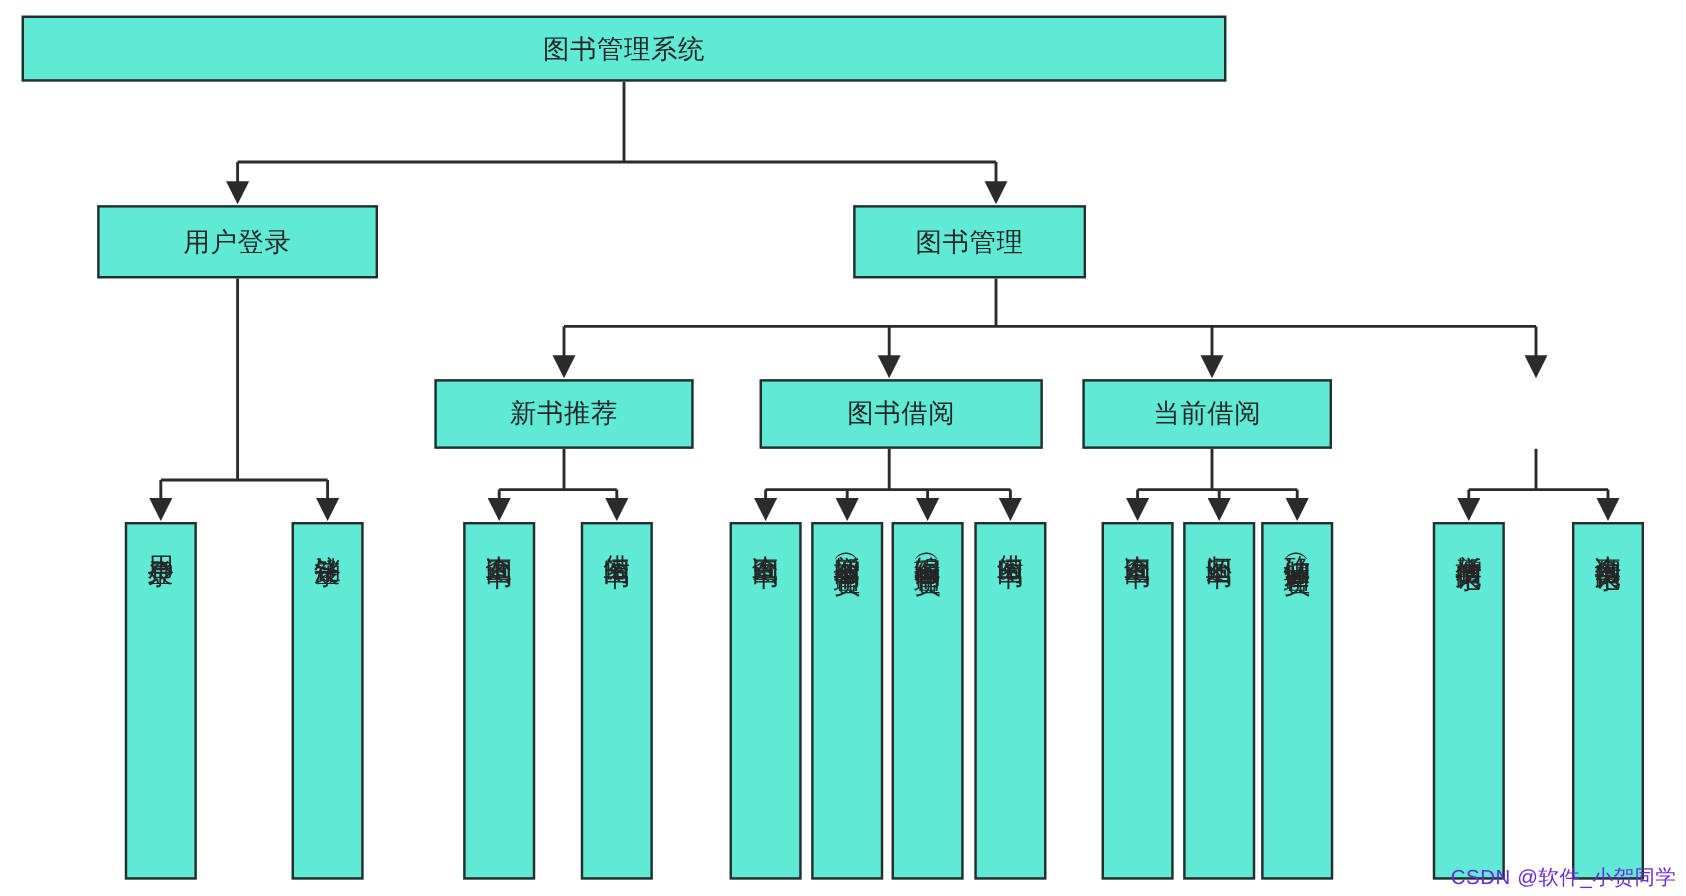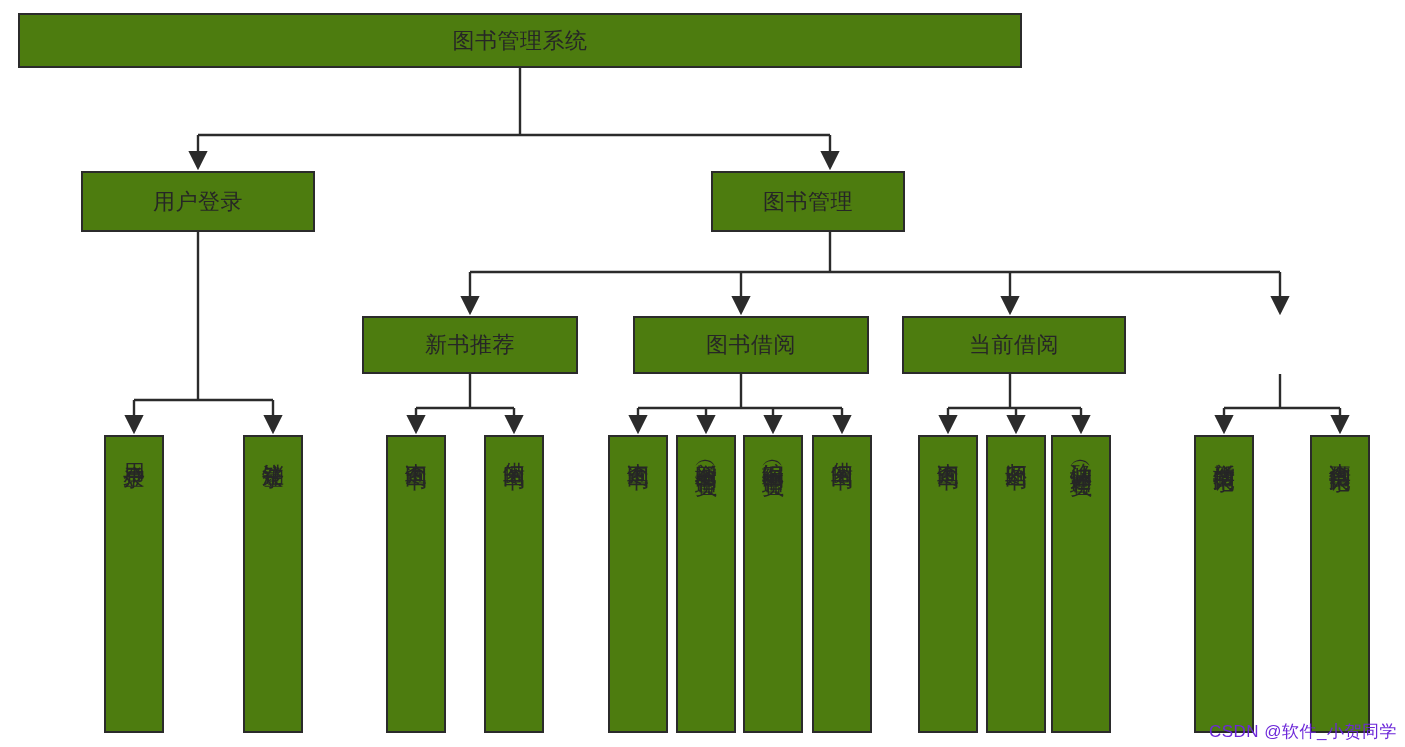--- a/index.html
+++ b/index.html
@@ -11,21 +11,21 @@
   #diagram-root{
     position:relative;
     width:1405px;
     height:747px;
     background:#ffffff;
     overflow:hidden;
   }
   .node{
     position:absolute;
     box-sizing:border-box;
-    background:#4d7c0f;
+    background:#5eead4;
     border:2px solid #2b2b2b;
     display:flex;
     align-items:center;
     justify-content:center;
     text-align:center;
   }
   .node .label{
     font-size:21px;
     line-height:1.18;
     letter-spacing:0.5px;
@@ -136,21 +136,21 @@
   <div class="node horiz" style="left: 711px; top: 171px; width: 194px; height: 61px;">
     <span class="label">图书管理</span>
   </div>
 
   <div class="node horiz" style="left: 362px; top: 316px; width: 216px; height: 58px;">
     <span class="label">新书推荐</span>
   </div>
   <div class="node horiz" style="left: 633px; top: 316px; width: 236px; height: 58px;">
     <span class="label">图书借阅</span>
   </div>
-  <div class="node horiz" style="left: 902px; top: 316px; width: 224px; height: 58px;">
+  <div class="node horiz" style="left: 902px; top: 316px; width: 208px; height: 58px;">
     <span class="label">当前借阅</span>
   </div>
 
   <div class="node vert" style="left: 104px; top: 435px; width: 60px; height: 298px;">
     <span class="label">用户登录</span>
   </div>
   <div class="node vert" style="left: 243px; top: 435px; width: 60px; height: 298px;">
     <span class="label">注销登录</span>
   </div>
   <div class="node vert" style="left: 386px; top: 435px; width: 60px; height: 298px;">

